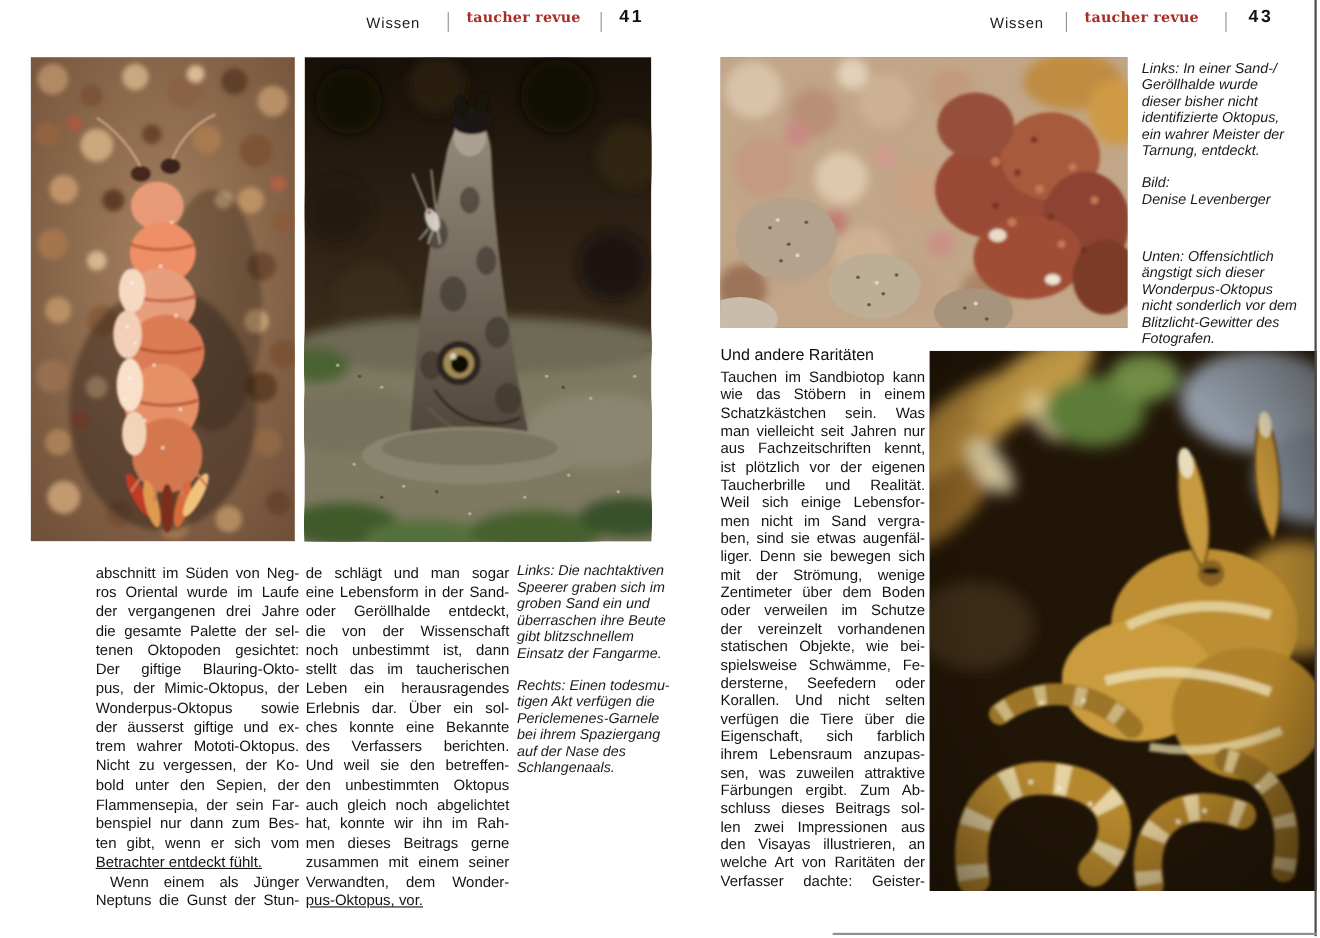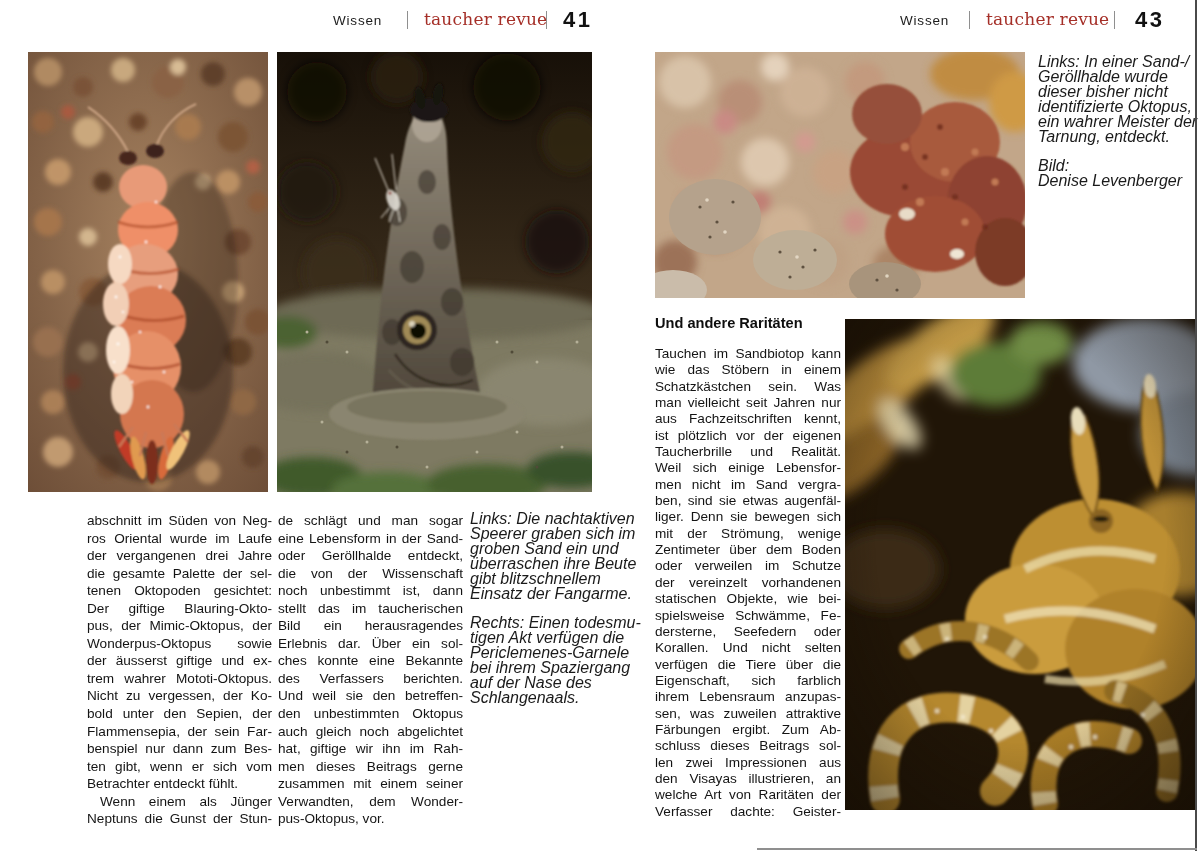--- a/index.html
+++ b/index.html
@@ -1,31 +1,31 @@
 <!DOCTYPE html>
 <html><head>
 <meta charset="utf-8">
 <style>
   html,body{margin:0;padding:0;background:#ffffff;}
   #spread{position:relative;width:1200px;height:853px;background:#ffffff;overflow:hidden;
           font-family:"Liberation Sans",sans-serif;}
   .hdr-section{position:absolute;font-size:13.5px;letter-spacing:.8px;color:#1c1c1c;}
   .hdr-sep{position:absolute;width:1px;height:18px;background:#8f8f8f;}
-  .hdr-logo{position:absolute;font-family:"DejaVu Serif",serif;font-weight:normal;
-            font-size:17px;letter-spacing:.2px;}
-  .hdr-page{position:absolute;font-weight:bold;font-size:22px;letter-spacing:2.5px;color:#111;}
+  .hdr-logo{position:absolute;font-family:"DejaVu Serif",serif;font-weight:bold;
+            font-size:13px;letter-spacing:.2px;}
+  .hdr-page{position:absolute;font-weight:bold;font-size:16px;letter-spacing:2.5px;color:#111;}
   .photo{position:absolute;overflow:hidden;background:#9a8068;}
   .photo svg{display:block;width:100%;height:100%;}
   .bodycol{position:absolute;font-size:13.6px;line-height:17.55px;color:#141414;}
   .bodycol.rcol{line-height:16.35px;}
   .bodycol .line{text-align:justify;text-align-last:justify;white-space:nowrap;}
-  .bodycol .line.flush{text-align-last:left;white-space:normal;}
+  .bodycol .line.flush{text-align-last:left;white-space:normal;text-decoration:underline;}
   .bodycol .line.ind{text-indent:13px;}
-  .art-heading{font-weight:bold;font-size:14.6px;line-height:18px;margin-bottom:14px;color:#0e0e0e;}
-  .caption{position:absolute;font-style:italic;font-size:16px;line-height:14.9px;color:#1a1a1a;}
+  .art-heading{font-weight:normal;font-size:14.6px;line-height:18px;margin-bottom:3px;color:#0e0e0e;}
+  .caption{position:absolute;font-style:italic;font-size:13px;line-height:14.9px;color:#1a1a1a;}
   .caption .cline{white-space:nowrap;}
   .scan-right{position:absolute;left:1195px;top:0;width:2px;height:851px;background:#4a4a4a;}
   .scan-bottom{position:absolute;left:757px;top:848px;width:440px;height:2px;background:#8f8f8f;}
 </style>
 </head>
 <body>
 
 <div id="spread">
 
   <div class="hdr-section" style="left:333px;top:13px;">Wissen</div>
@@ -403,28 +403,28 @@
       <div class="line ind">Wenn einem als Jünger</div>
       <div class="line">Neptuns die Gunst der Stun-</div>
     </div>
   <div class="bodycol" style="left:278px;top:512px;width:185px;">
       <div class="line">de schlägt und man sogar</div>
       <div class="line">eine Lebensform in der Sand-</div>
       <div class="line">oder Geröllhalde entdeckt,</div>
       <div class="line">die von der Wissenschaft</div>
       <div class="line">noch unbestimmt ist, dann</div>
       <div class="line">stellt das im taucherischen</div>
-      <div class="line">Bild ein herausragendes</div>
+      <div class="line">Leben ein herausragendes</div>
       <div class="line">Erlebnis dar. Über ein sol-</div>
       <div class="line">ches konnte eine Bekannte</div>
       <div class="line">des Verfassers berichten.</div>
       <div class="line">Und weil sie den betreffen-</div>
       <div class="line">den unbestimmten Oktopus</div>
       <div class="line">auch gleich noch abgelichtet</div>
-      <div class="line">hat, giftige wir ihn im Rah-</div>
+      <div class="line">hat, konnte wir ihn im Rah-</div>
       <div class="line">men dieses Beitrags gerne</div>
       <div class="line">zusammen mit einem seiner</div>
       <div class="line">Verwandten, dem Wonder-</div>
       <div class="line flush">pus-Oktopus, vor.</div>
     </div>
 
   <div class="caption" style="left:470px;top:512px;width:126px;">
       <div class="cline">Links: Die nachtaktiven</div>
       <div class="cline">Speerer graben sich im</div>
       <div class="cline">groben Sand ein und</div>
@@ -443,20 +443,28 @@
   <div class="caption" style="left:1038px;top:55px;width:152px;">
       <div class="cline">Links: In einer Sand-/</div>
       <div class="cline">Geröllhalde wurde</div>
       <div class="cline">dieser bisher nicht</div>
       <div class="cline">identifizierte Oktopus,</div>
       <div class="cline">ein wahrer Meister der</div>
       <div class="cline">Tarnung, entdeckt.</div>
       <div class="cline">&nbsp;</div>
       <div class="cline">Bild:</div>
       <div class="cline">Denise Levenberger</div>
+    </div>
+  <div class="caption" style="left:1038px;top:226px;width:152px;">
+      <div class="cline">Unten: Offensichtlich</div>
+      <div class="cline">ängstigt sich dieser</div>
+      <div class="cline">Wonderpus-Oktopus</div>
+      <div class="cline">nicht sonderlich vor dem</div>
+      <div class="cline">Blitzlicht-Gewitter des</div>
+      <div class="cline">Fotografen.</div>
     </div>
 
   <div class="bodycol rcol" style="left:655px;top:314px;width:186px;">
     <div class="art-heading">Und andere Raritäten</div>
     <div>
         <div class="line">Tauchen im Sandbiotop kann</div>
         <div class="line">wie das Stöbern in einem</div>
         <div class="line">Schatzkästchen sein. Was</div>
         <div class="line">man vielleicht seit Jahren nur</div>
         <div class="line">aus Fachzeitschriften kennt,</div>

